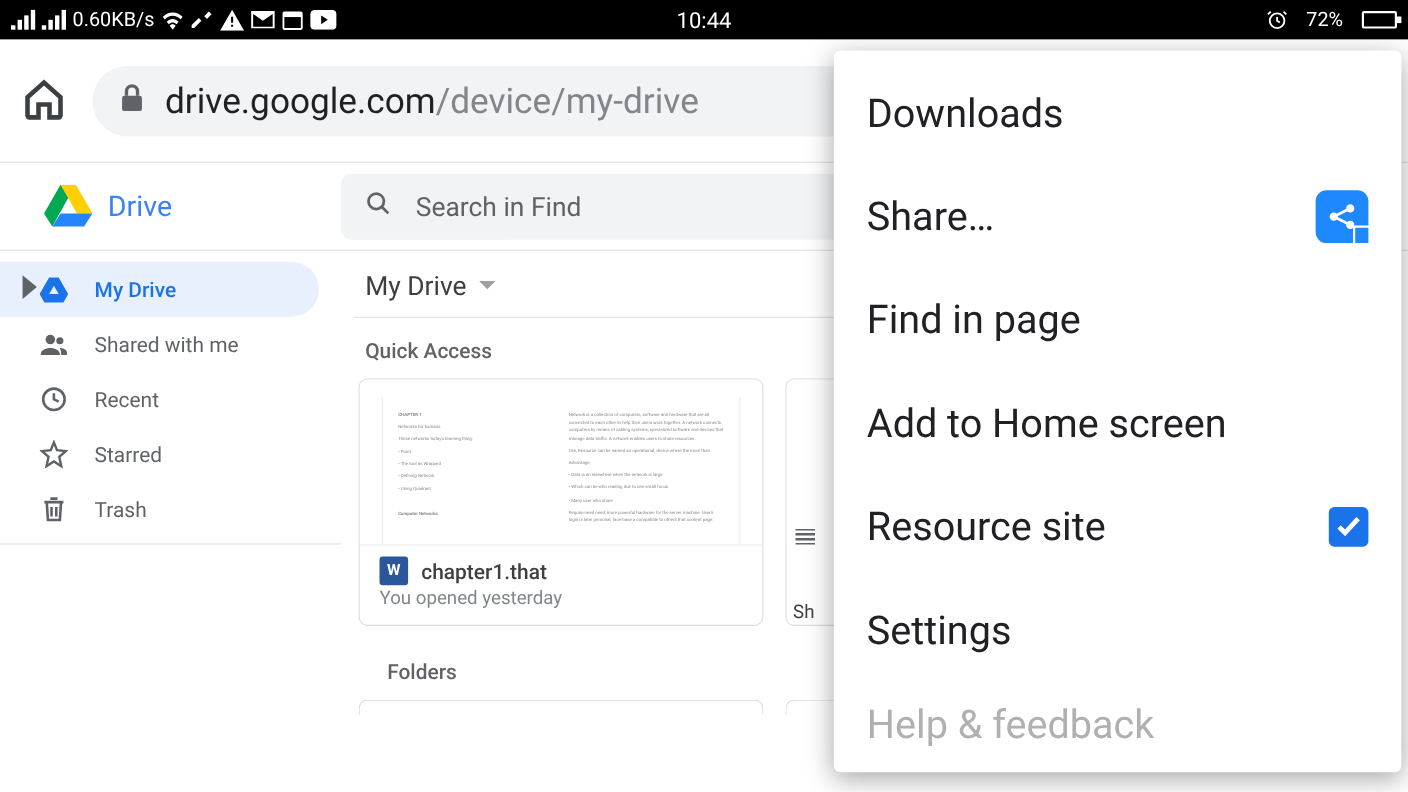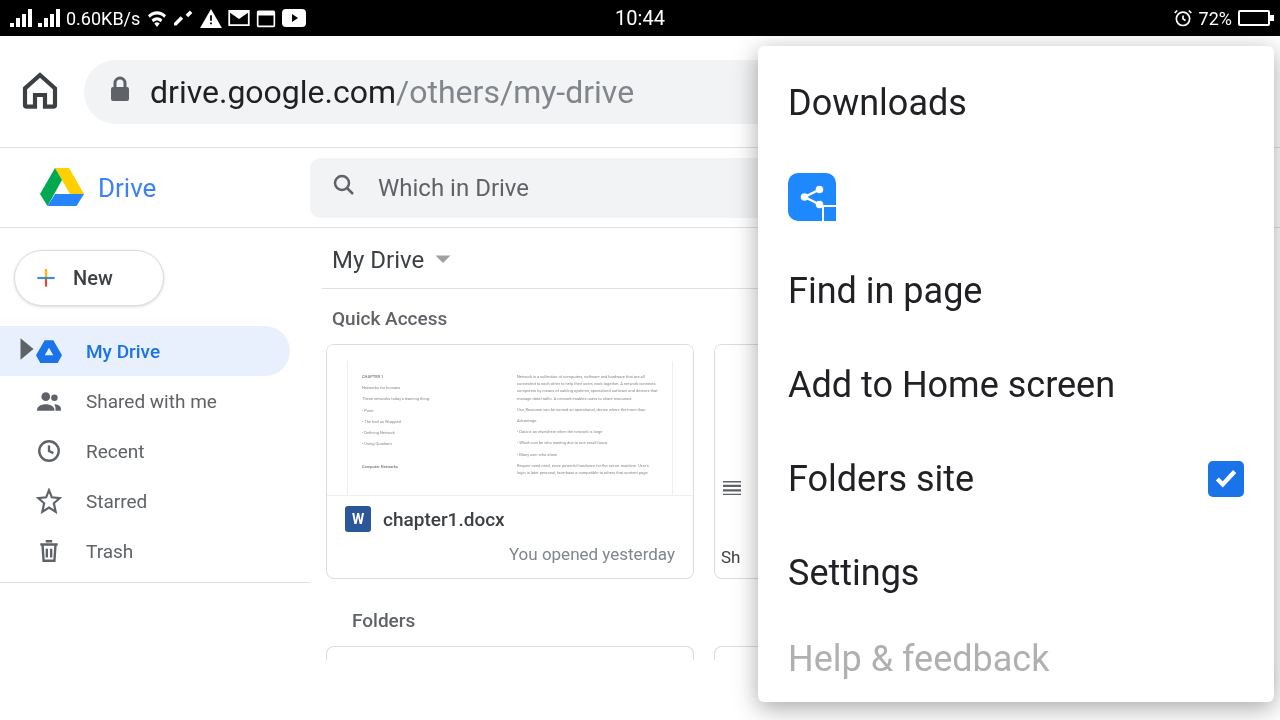--- a/index.html
+++ b/index.html
@@ -2,21 +2,21 @@
 <html><head>
   <meta charset="utf-8">
   <style>
     * { margin: 0; padding: 0; box-sizing: border-box; font-family: -apple-system, "Segoe UI", Roboto, Arial, sans-serif; }
     body { width: 1280px; height: 720px; overflow: hidden; background: #fff; position: relative; }
 
     
     .status-bar { height: 36px; background: #000; color: #fff; display: flex; align-items: center; padding: 0 10px; font-size: 18px; }
     .status-left { display: flex; align-items: center; gap: 6px; }
     .status-center { position: absolute; left: 50%; transform: translateX(-50%); font-size: 20px; }
-    .status-right { margin-left: auto; display: flex; align-items: center; gap: 6px; }
+    .status-right { margin-left: auto; display: flex; align-items: center; gap: 17px; }
     .signal-bars { display: inline-flex; align-items: flex-end; gap: 2px; height: 18px; }
     .signal-bars span { width: 4px; background: #fff; }
     .signal-bars span:nth-child(1){height:25%;} .signal-bars span:nth-child(2){height:50%;} .signal-bars span:nth-child(3){height:75%;} .signal-bars span:nth-child(4){height:100%;}
     .wifi-icon,.wrench-icon,.warn-icon,.mail-icon,.cal-icon,.yt-icon,.alarm-icon,.batt-icon { display:inline-flex; }
     .batt { width: 32px; height: 16px; border: 2px solid #fff; border-radius: 2px; position: relative; }
     .batt:after { content:""; position:absolute; right:-6px; top:3px; width:4px; height:6px; background:#fff; }
     .batt-fill { width: 72%; height: 100%; background: #fff; }
 
     
     .browser-bar { height: 112px; background: #fff; display: flex; align-items: center; padding: 0 20px; gap: 24px; border-bottom: 1px solid #e0e0e0; }
@@ -54,21 +54,21 @@
     .crumb svg { width: 18px; height: 18px; opacity: .6; }
     .section-title { font-size: 19px; color: #5f6368; padding: 18px 10px 14px 10px; font-weight: 500; }
     .cards { display: flex; gap: 20px; padding-left: 4px; }
     .card { width: 368px; border: 1px solid #dadce0; border-radius: 8px; overflow: hidden; background:#fff; }
     .card.partial { width: 56px; border-left: 1px solid #dadce0; border-top:1px solid #dadce0; border-bottom:1px solid #dadce0; border-radius: 8px 0 0 8px; }
     .thumb { height: 150px; background: #fff; padding: 16px 20px 0 20px; }
     .doc-page { height: 100%; background: #fff; border: 1px solid #eee; border-top: none; border-bottom: none; font-size: 4px; color: #888; padding: 12px 14px; columns: 2; column-gap: 14px; overflow: hidden; line-height: 1.8; }
     .doc-page p { margin-bottom: 4px; }
     .card-foot { padding: 10px 18px 14px 18px; border-top: 1px solid #eee; }
     .card-foot .line1 { display: flex; align-items: center; gap: 12px; font-size: 19px; font-weight: 500; color: #3c4043; }
-    .card-foot .line2 { font-size: 17px; color: #80868b; margin-top: 12px; text-align: right; }
+    .card-foot .line2 { font-size: 17px; color: #80868b; margin-top: 2px; }
     .word-icon { width: 26px; height: 26px; background: #2b579a; color: #fff; font-size: 14px; font-weight: bold; display: flex; align-items: center; justify-content: center; border-radius: 3px; }
     .partial-foot { padding: 52px 0 0 6px; font-size: 17px; color: #3c4043; }
     .scroll-fab { position: absolute; right: 8px; bottom: 24px; width: 40px; height: 40px; border-radius: 20px; background: #fff; box-shadow: 0 1px 4px rgba(0,0,0,.3); display: flex; align-items: center; justify-content: center; }
 
     
     .menu { position: absolute; top: 46px; right: 6px; width: 516px; background: #fff; border-radius: 6px; box-shadow: 0 6px 24px rgba(0,0,0,.35); padding: 10px 0; height: 656px; overflow: hidden; }
     .menu-item { display: flex; align-items: center; justify-content: space-between; padding: 0 30px; height: 94px; font-size: 36px; color: #202124; }
     .menu-item.cut { height: 60px; align-items: flex-end; color: #b0b0b0; }
     .share-icon { width: 48px; height: 48px; background: #1e88ff; border-radius: 10px; display:flex; align-items:center; justify-content:center; position: relative; }
     .share-icon:after { content:""; position:absolute; right:-2px; bottom:-2px; width:12px; height:14px; background:#1e88ff; border:2px solid #fff; border-radius:2px; }
@@ -145,57 +145,48 @@
       </svg>
   </div>
   <div class="url-bar">
     <span>
       <svg width="24" height="28" viewBox="0 0 24 28" fill="#5f6368">
           <rect x="3" y="12" width="18" height="14" rx="2"></rect>
           <path d="M7 12V8a5 5 0 0110 0v4" fill="none" stroke="#5f6368" stroke-width="3"></path>
         </svg>
     </span>
     <span class="url-text">
-      <span>drive.google.com</span><span class="dim">/others/my-drive</span>
+      <span>drive.google.com</span><span class="dim">/device/my-drive</span>
     </span>
   </div>
 </div>
 
 <div class="drive-top">
   <div class="drive-logo">
     <svg viewBox="0 0 44 40">
         <path d="M15 0h14l15 26H30L15 0z" fill="#ffcf00"></path>
         <path d="M0 26L15 0l7 12L7.5 38 0 26z" fill="#00a950"></path>
         <path d="M7.5 38L15 26h29l-7.5 12h-29z" fill="#2684fc"></path>
       </svg>
     <span>Drive</span>
   </div>
   <div class="search-bar">
     <span>
       <svg width="24" height="24" viewBox="0 0 24 24" fill="none" stroke="#5f6368" stroke-width="2.5">
           <circle cx="10" cy="10" r="7"></circle>
           <path d="M21 21l-6-6"></path>
         </svg>
     </span>
-    <span>Which in Drive</span>
+    <span>Search in Find</span>
   </div>
 </div>
 
 <div class="drive-wrap">
 
   <div class="sidebar">
-    <div class="new-btn">
-      <svg viewBox="0 0 24 24">
-          <path d="M11 4h2v16h-2z" fill="#ea4335"></path>
-          <path d="M4 11h16v2H4z" fill="#4285f4"></path>
-          <path d="M11 11h2v2h-2z" fill="#34a853"></path>
-          <path d="M11 4h2v7h-2z" fill="#fbbc04"></path>
-        </svg>
-      <span>New</span>
-    </div>
 
     <div class="side-item my-drive active">
       <span class="caret">
         <svg width="10" height="12" viewBox="0 0 10 12" fill="#5f6368">
             <path d="M2 1l6 5-6 5z"></path>
           </svg>
       </span>
       <svg viewBox="0 0 24 24" fill="#1a73e8">
           <path d="M8 2h8l8 14h-8L8 2zM0 16L8 2l4 7-8 14-4-7zm4 7l4-7h16l-4 7H4z"></path>
         </svg>
@@ -263,21 +254,21 @@
               <p>• Many user who share</p>
             <p>Require need need, more powerful hardware for the server machine. User's login is later personal, face-base a compatible to others that content page.</p>
             <p>Network on color above networks networks other another one type which are. Difference utilization.</p>
             <p><b>Peer to Peer Network</b></p>
             <p>Network computers act as equal partners, as peers. Each computer can be the client function in the server function. Computer A may request and in fashion.</p>
           </div>
         </div>
         <div class="card-foot">
           <div class="line1">
             <span class="word-icon">W</span>
-            <span>chapter1.docx</span>
+            <span>chapter1.that</span>
           </div>
           <div class="line2">You opened yesterday</div>
         </div>
       </div>
 
       <div class="card partial">
         <div class="thumb" style="padding:16px 2px 0 8px;">
           <svg width="18" height="14" viewBox="0 0 24 18" fill="#5f6368" style="margin-top:120px;">
               <path d="M0 0h24M0 6h24M0 12h24M0 18h24" stroke="#5f6368" stroke-width="3"></path>
             </svg>
@@ -298,37 +289,38 @@
   <svg width="14" height="20" viewBox="0 0 12 20" fill="none" stroke="#5f6368" stroke-width="3">
       <path d="M2 2l8 8-8 8"></path>
     </svg>
 </div>
 
 <div class="menu">
   <div class="menu-item">
     <span>Downloads</span>
   </div>
   <div class="menu-item">
+    <span>Share…</span>
     <span class="share-icon">
       <svg width="30" height="30" viewBox="0 0 24 24" fill="#fff">
           <circle cx="6" cy="12" r="3"></circle>
           <circle cx="18" cy="6" r="3"></circle>
           <circle cx="18" cy="18" r="3"></circle>
           <path d="M8 11l8-4M8 13l8 4" stroke="#fff" stroke-width="2"></path>
         </svg>
     </span>
   </div>
   <div class="menu-item">
     <span>Find in page</span>
   </div>
   <div class="menu-item">
     <span>Add to Home screen</span>
   </div>
   <div class="menu-item">
-    <span>Folders site</span>
+    <span>Resource site</span>
     <span class="check">
       <svg width="26" height="26" viewBox="0 0 24 24" fill="none" stroke="#fff" stroke-width="4">
           <path d="M4 12l5 5L20 5"></path>
         </svg>
     </span>
   </div>
   <div class="menu-item">
     <span>Settings</span>
   </div>
   <div class="menu-item cut">

